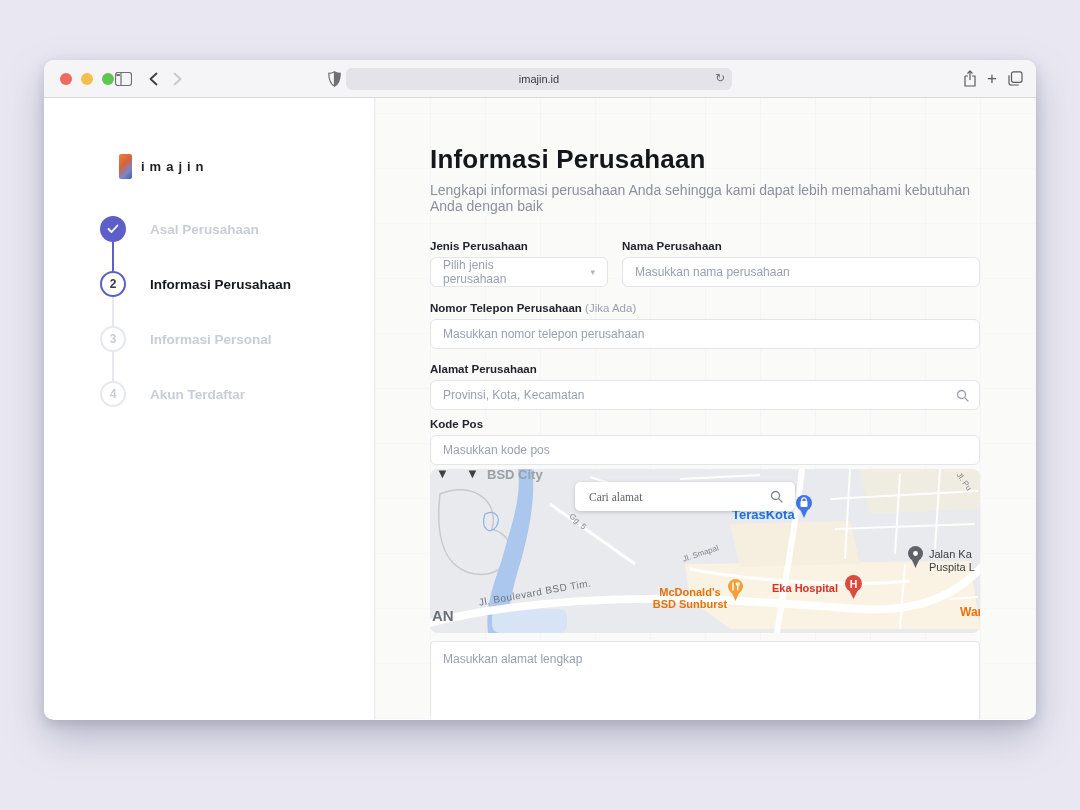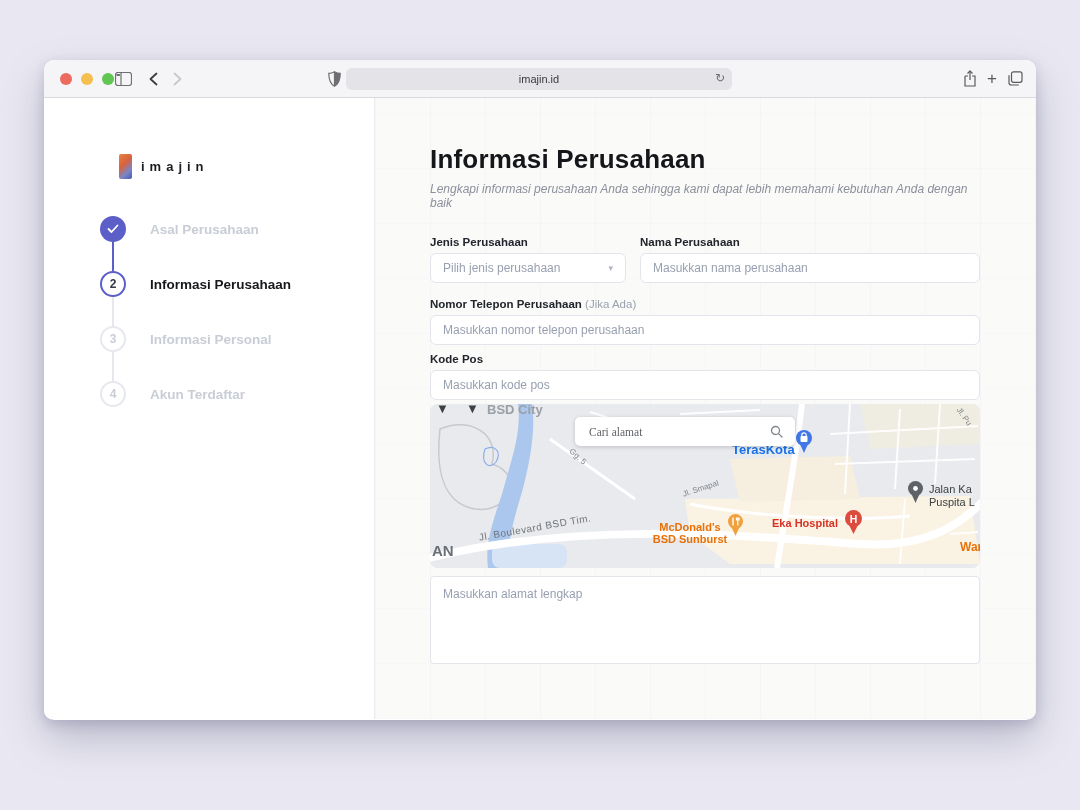--- a/index.html
+++ b/index.html
@@ -67,32 +67,32 @@
   .c1 { top:24px; } .c2 { top:79px; } .c3 { top:134px; }
   
   .main {
     flex:1; background:#fafaf9; position:relative; overflow:hidden;
     background-image:
       repeating-linear-gradient(90deg, rgba(90,95,199,0.03) 0 1px, transparent 1px 55px),
       repeating-linear-gradient(0deg, rgba(90,95,199,0.02) 0 1px, transparent 1px 55px);
   }
   .form-col { width:550px; margin-left:55px; padding-top:46px; }
   h1 { font-size:26px; font-weight:800; color:#15161a; letter-spacing:.2px; }
-  .subtitle { font-size:12px; color:#8b909c; margin-top:7px;font-style:italic; }
+  .subtitle { font-size:14px; color:#8b909c; margin-top:7px; }
   .field-label { font-size:11.5px; font-weight:bold; color:#23252d; margin-bottom:5px; }
   .label-hint { font-weight:normal; color:#9aa0ad; }
   .row { display:flex; gap:14px;align-items:center; }
   .grow { flex:1; }
   .inp, .fake-select {
     width:100%; height:30px; background:#fff; border:1px solid #e3e5ea; border-radius:6px;
     font-size:12px; color:#2b2e38; padding:0 12px;
     font-family:"Liberation Sans","DejaVu Sans",sans-serif;
   }
   .inp::placeholder { color:#98a0b0; }
-  .fake-select { display:flex; align-items:center; justify-content:space-between; color:#98a0b0; width:196px;gap:44px; }
+  .fake-select { display:flex; align-items:center; justify-content:space-between; color:#98a0b0; width:178px;gap:44px; }
   .chev { font-size:9px; color:#aeb4c0; }
   .inp-wrap { position:relative; }
   .inp-search-icon { position:absolute; right:11px; top:8px; color:#9aa0ad; }
   .mt26 { margin-top:26px; } .mt15 { margin-top:15px; } .mt14 { margin-top:14px; } .mt8 { margin-top:8px; }
   
   .map {
     position:relative; width:550px; height:164px; margin-top:4px;
     border-radius:8px; overflow:hidden; background:#e8eaed;
   }
   .map svg.base { position:absolute; left:0; top:0; }
@@ -248,20 +248,32 @@
         </div>
 
         <div class="mt15">
           <div class="field-label">
             <span>Nomor Telepon Perusahaan</span>
             <span class="label-hint">(Jika Ada)</span>
           </div>
           <input class="inp" placeholder="Masukkan nomor telepon perusahaan" style="">
         </div>
 
+        <div class="mt14">
+          <div class="field-label">Alamat Perusahaan</div>
+          <div class="inp-wrap">
+            <input class="inp" placeholder="Provinsi, Kota, Kecamatan" style="">
+            <span class="inp-search-icon">
+              <svg width="13" height="13" viewBox="0 0 13 13">
+                  <circle cx="5.5" cy="5.5" r="4" fill="none" stroke="#9aa0ad" stroke-width="1.3"></circle>
+                  <line x1="8.6" y1="8.6" x2="12" y2="12" stroke="#9aa0ad" stroke-width="1.3" stroke-linecap="round"></line>
+                </svg>
+            </span>
+          </div>
+        </div>
 
         <div class="mt8">
           <div class="field-label">Kode Pos</div>
           <input class="inp" placeholder="Masukkan kode pos" style="">
         </div>
 
         
         <div class="map">
           <svg class="base" width="550" height="164" viewBox="0 0 550 164">
             <rect width="550" height="164" fill="#e8eaed"></rect>

